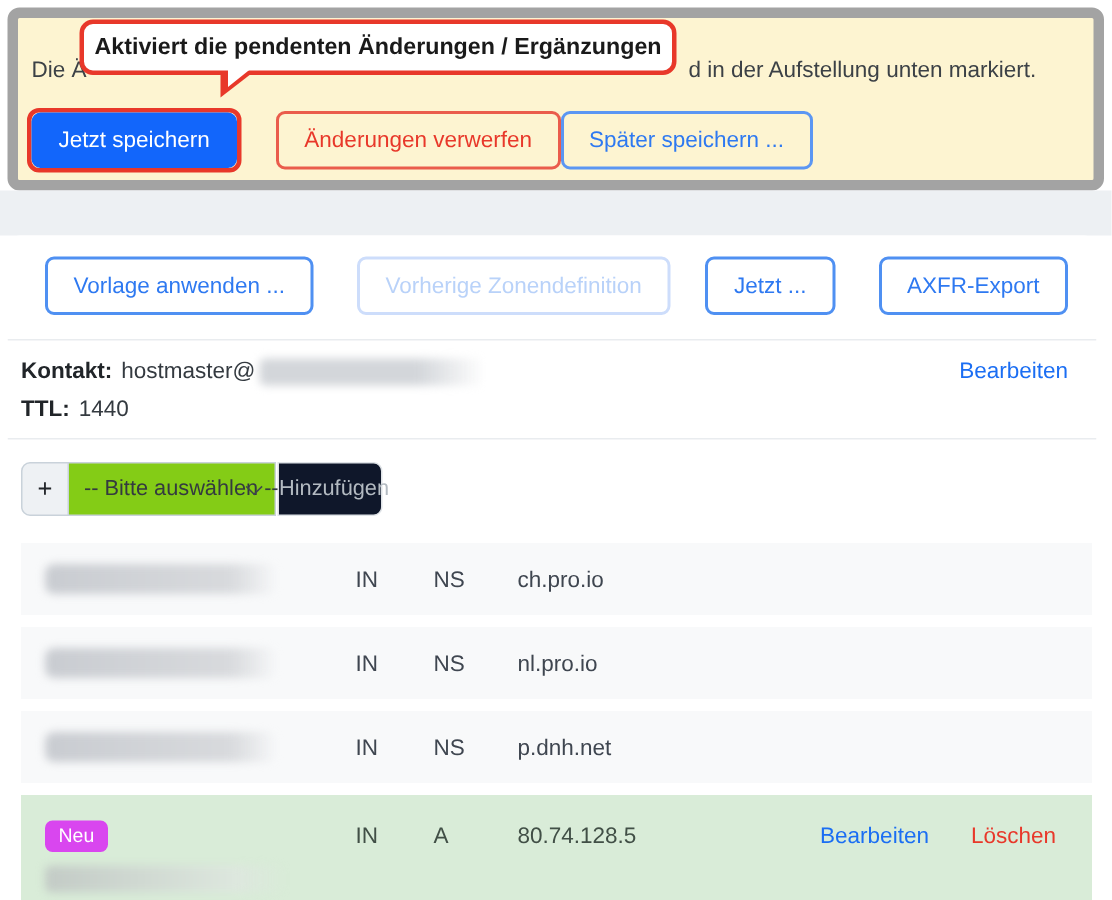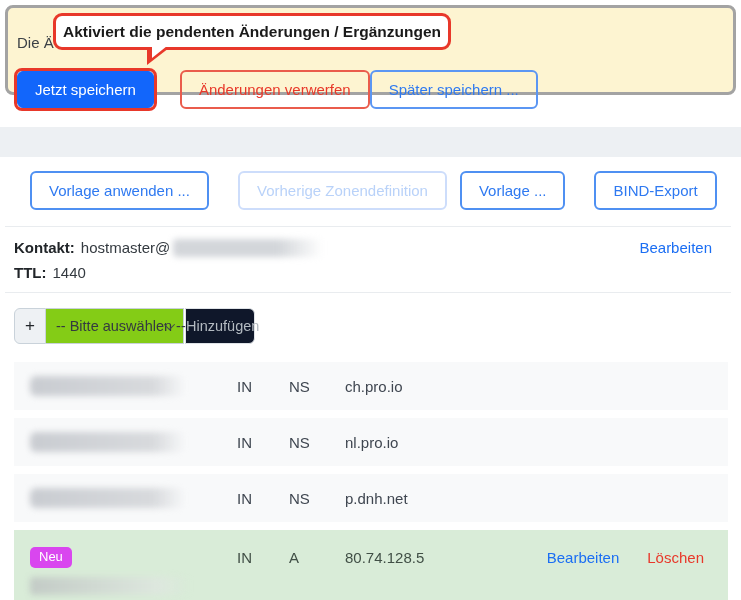--- a/index.html
+++ b/index.html
@@ -1,21 +1,21 @@
 <!DOCTYPE html>
 <html><head>
 <meta charset="utf-8">
 <style>
   * { margin:0; padding:0; box-sizing:border-box; }
   html,body { width:741px; height:600px; overflow:hidden; background:#ffffff;
     font-family:"Liberation Sans", sans-serif; color:#343a40; font-size:15px; }
 
   
-  .banner { position:absolute; left:5px; top:5px; width:731px; height:90px;
-    background:#fdf4d1; border:3px solid #a3a3a3; border-radius:8px; }
+  .banner { position:absolute; left:5px; top:5px; width:731px; height:122px;
+    background:#fdf4d1; border:7px solid #a3a3a3; border-radius:8px; }
   .banner-text-left { position:absolute; left:9px; top:26px; color:#3c4146; }
   .banner-text-right { position:absolute; left:447px; top:26px; color:#3c4146; }
   .banner-buttons { position:absolute; left:6px; top:60px; display:flex; align-items:center; }
   .btn { font-family:"Liberation Sans",sans-serif; font-size:15px; border-radius:6px;
     padding:9px 17px; cursor:pointer; background:transparent; white-space:nowrap; }
   .btn-primary { background:#1266fb; color:#ffffff; border:1px solid #1266fb; }
   .annotation-box { border:3px solid #e8382a; border-radius:8px; margin-right:9px; }
   .btn-outline-blue { color:#2e79f1; border:2px solid #5b96f3; }
   .btn-outline-red { color:#e8382a; border:2px solid #ea5c4c; margin-left:14px; }
   .banner-buttons .btn-outline-blue { margin-left:0px; }
@@ -91,20 +91,21 @@
   .green-blur { display:block; width:160px; height:18px; margin-top:9px; border-radius:4px;
     filter:blur(3px);
     background:linear-gradient(90deg,#c3cbc6,#dde7de 80%, rgba(217,236,216,0)); }
   .row-actions { display:flex; gap:28px; padding-right:24px; line-height:21px; }
 </style>
 </head>
 <body>
 
 <div class="banner">
   <span class="banner-text-left">Die Ä</span>
+  <span class="banner-text-right">d in der Aufstellung unten markiert.</span>
   <div class="banner-buttons">
     <div class="annotation-box">
       <button class="btn btn-primary">Jetzt speichern</button>
     </div>
     <button class="btn btn-outline-red">Änderungen verwerfen</button>
     <button class="btn btn-outline-blue">Später speichern ...</button>
   </div>
 </div>
 
 <div class="tail-outer"></div>
@@ -113,22 +114,21 @@
 </div>
 <div class="tail-inner"></div>
 
 <div class="band"></div>
 
 <div class="card">
 
   <div class="toolbar">
     <button class="btn tb-btn">Vorlage anwenden ...</button>
     <button class="btn tb-btn disabled">Vorherige Zonendefinition</button>
-    <button class="btn tb-btn tb-push">Vorlage ...</button>
-    <button class="btn tb-btn">BIND-Export</button>
+    <button class="btn tb-btn tb-push">Jetzt ...</button>
     <button class="btn tb-btn">AXFR-Export</button>
   </div>
 
   <div class="divider"></div>
 
   <div class="contact">
     <div class="contact-line">
       <span class="lbl">Kontakt:</span>
       <span>hostmaster@</span>
       <span class="blur-bar contact-blur"></span>

